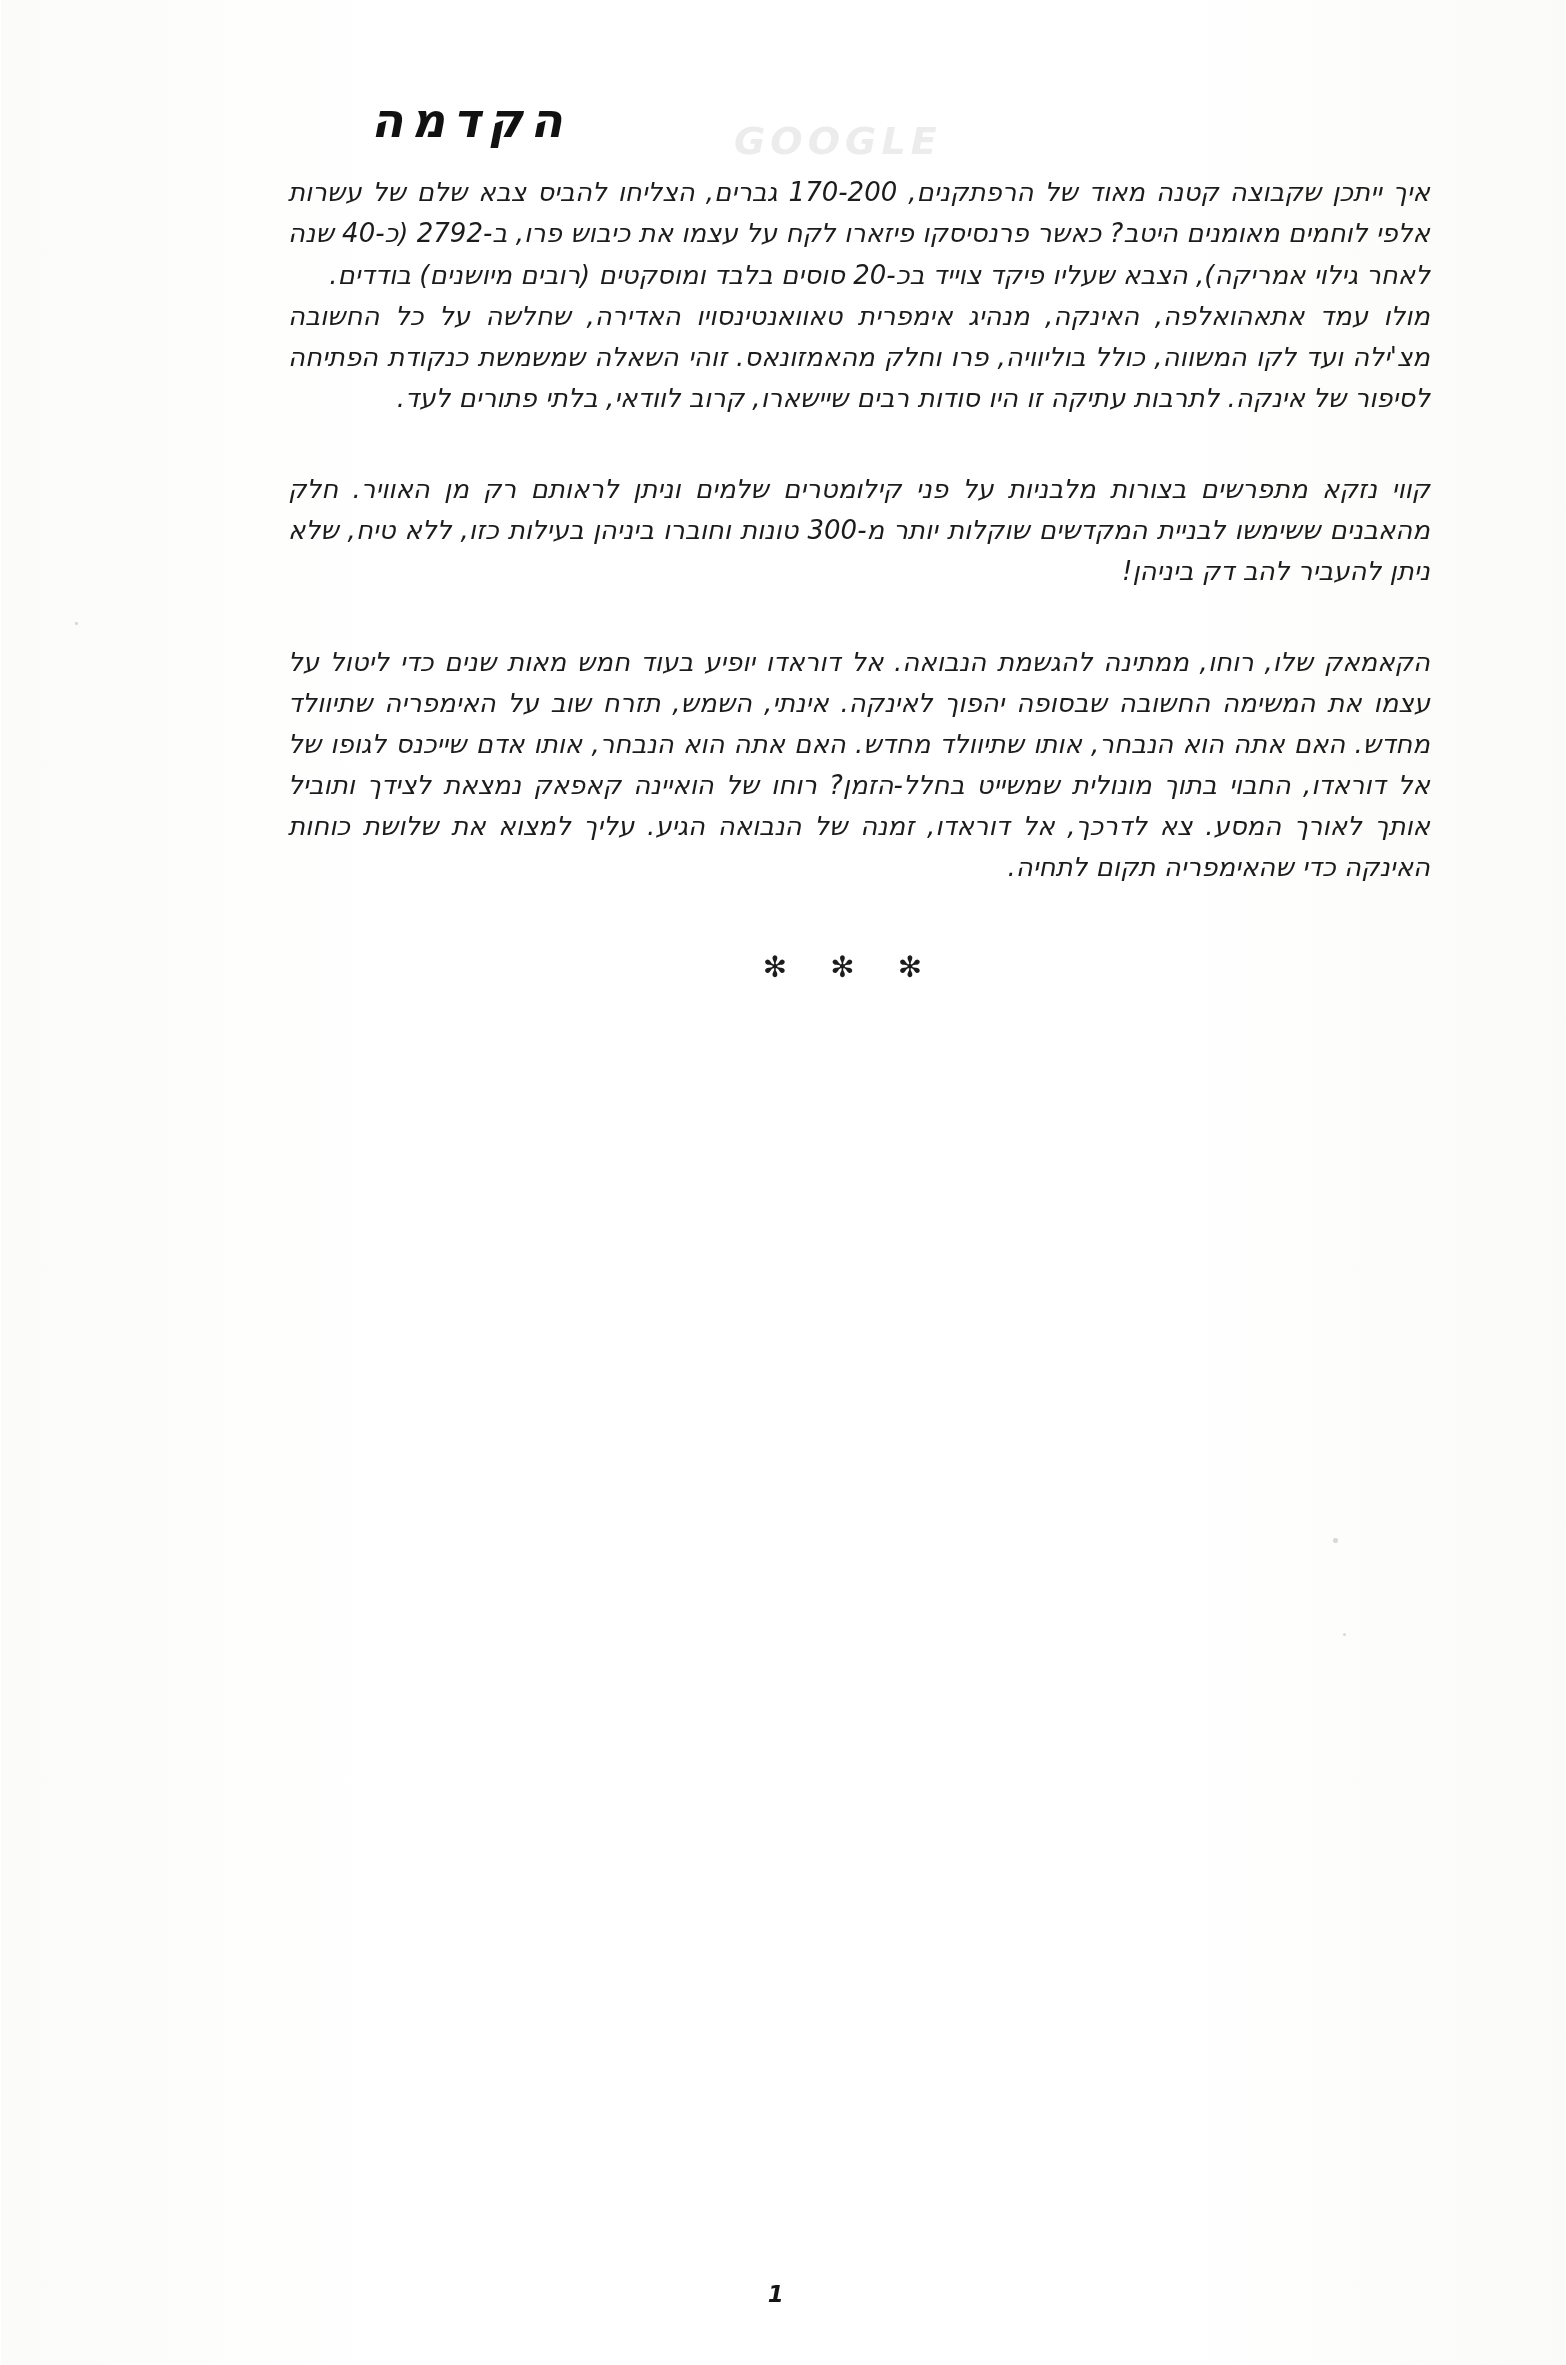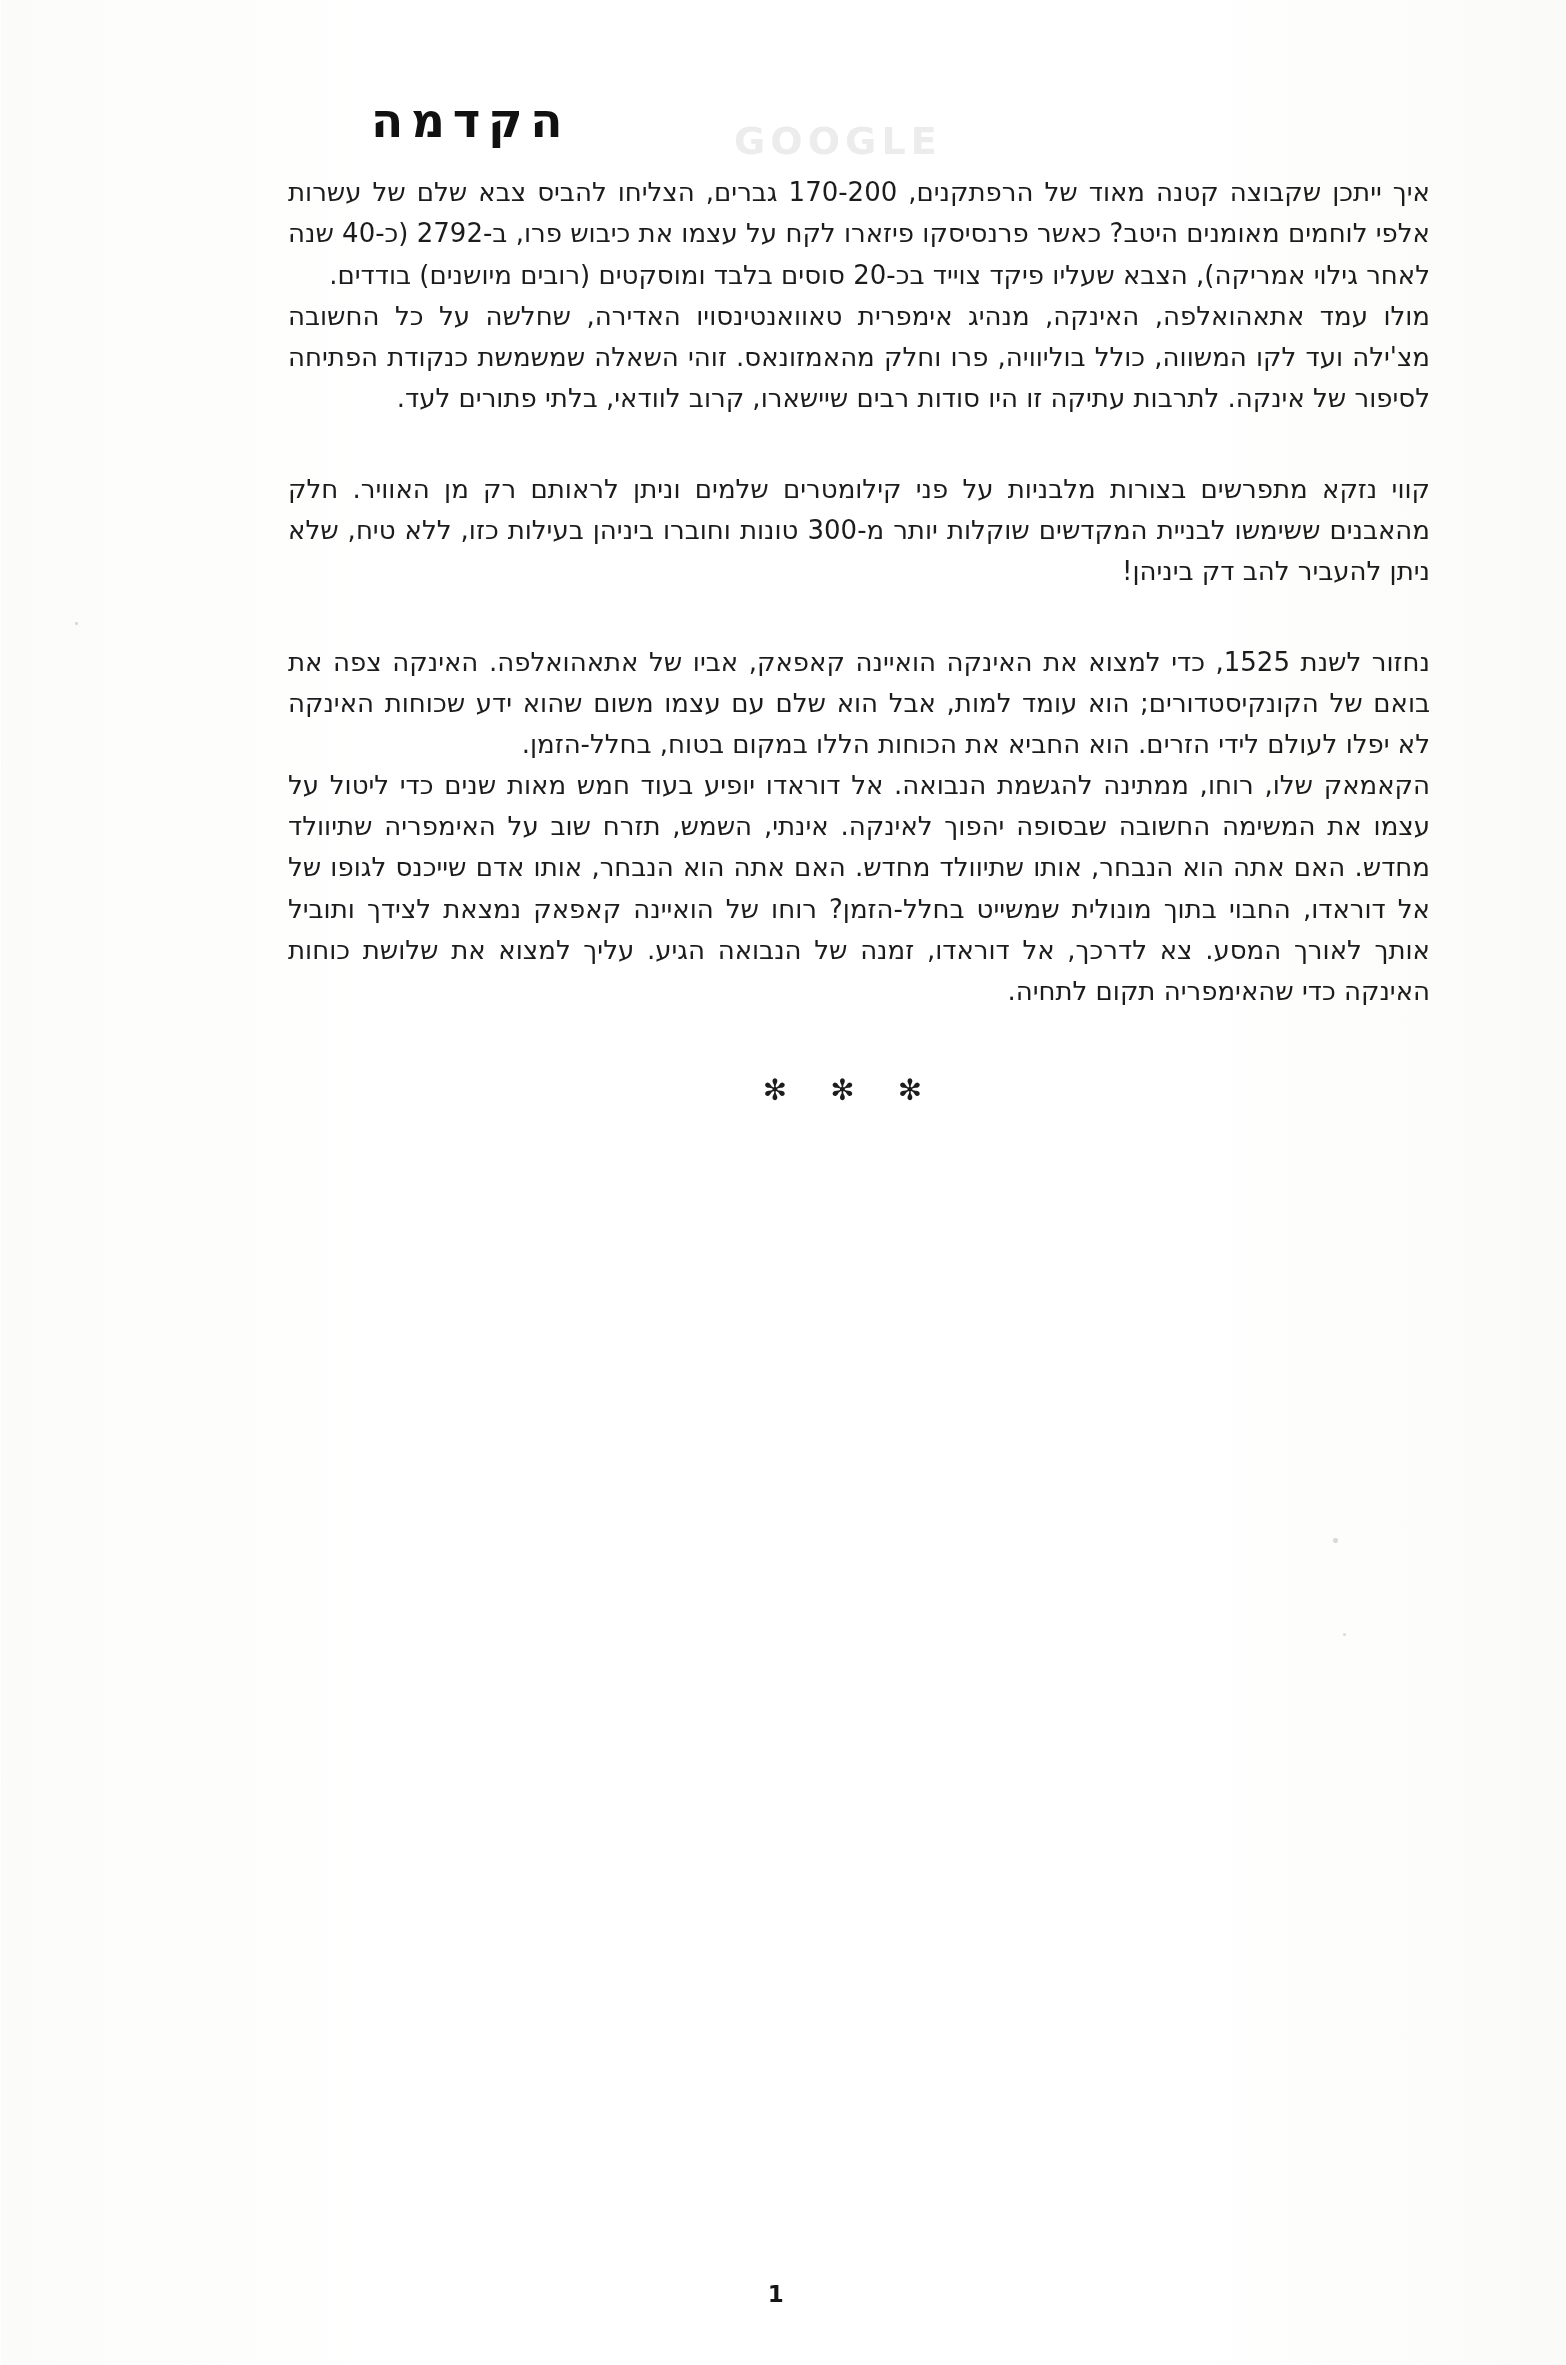--- a/index.html
+++ b/index.html
@@ -16,20 +16,21 @@
     overflow: hidden;
   }
 
   .page {
     position: absolute;
     top: 0;
     left: 0;
     width: 1567px;
     height: 2366px;
     background: #fdfdfb;
+    font-style: italic;
   }
 
   
   .paper-tint {
     position: absolute;
     inset: 0;
     background: linear-gradient(90deg, #fbfbf9 0%, #ffffff 25%, #ffffff 75%, #fafaf8 100%);
     pointer-events: none;
   }
 
@@ -131,21 +132,20 @@
 
     <p class="para">איך ייתכן שקבוצה קטנה מאוד של הרפתקנים, 170-200 גברים, הצליחו להביס צבא שלם של עשרות אלפי לוחמים מאומנים היטב? כאשר פרנסיסקו פיזארו לקח על עצמו את כיבוש פרו, ב-2792 (כ-40 שנה לאחר גילוי אמריקה), הצבא שעליו פיקד צוייד בכ-20 סוסים בלבד ומוסקטים (רובים מיושנים) בודדים.</p>
     <p class="para">מולו עמד אתאהואלפה, האינקה, מנהיג אימפרית טאוואנטינסויו האדירה, שחלשה על כל החשובה מצ'ילה ועד לקו המשווה, כולל בוליוויה, פרו וחלק מהאמזונאס. זוהי השאלה שמשמשת כנקודת הפתיחה לסיפור של אינקה. לתרבות עתיקה זו היו סודות רבים שיישארו, קרוב לוודאי, בלתי פתורים לעד.</p>
 
     <div class="gap-large"></div>
 
     <p class="para">קווי נזקא מתפרשים בצורות מלבניות על פני קילומטרים שלמים וניתן לראותם רק מן האוויר. חלק מהאבנים ששימשו לבניית המקדשים שוקלות יותר מ-300 טונות וחוברו ביניהן בעילות כזו, ללא טיח, שלא ניתן להעביר להב דק ביניהן!</p>
 
     <div class="gap-large"></div>
 
-    <p class="para">נחזור לשנת 1525, כדי למצוא את האינקה הואיינה קאפאק, אביו של אתאהואלפה. האינקה צפה את בואם של הקונקיסטדורים; הוא עומד למות, אבל הוא שלם עם עצמו משום שהוא ידע שכוחות האינקה לא יפלו לעולם לידי הזרים. הוא החביא את הכוחות הללו במקום בטוח, בחלל-הזמן.</p>
     <p class="para">הקאמאק שלו, רוחו, ממתינה להגשמת הנבואה. אל דוראדו יופיע בעוד חמש מאות שנים כדי ליטול על עצמו את המשימה החשובה שבסופה יהפוך לאינקה. אינתי, השמש, תזרח שוב על האימפריה שתיוולד מחדש. האם אתה הוא הנבחר, אותו שתיוולד מחדש. האם אתה הוא הנבחר, אותו אדם שייכנס לגופו של אל דוראדו, החבוי בתוך מונולית שמשייט בחלל-הזמן? רוחו של הואיינה קאפאק נמצאת לצידך ותוביל אותך לאורך המסע. צא לדרכך, אל דוראדו, זמנה של הנבואה הגיע. עליך למצוא את שלושת כוחות האינקה כדי שהאימפריה תקום לתחיה.</p>
 
     <div class="divider-stars">✻ ✻ ✻</div>
   </div>
 
   <div class="page-number">1</div>
 </div>
 
 
 </body></html>

